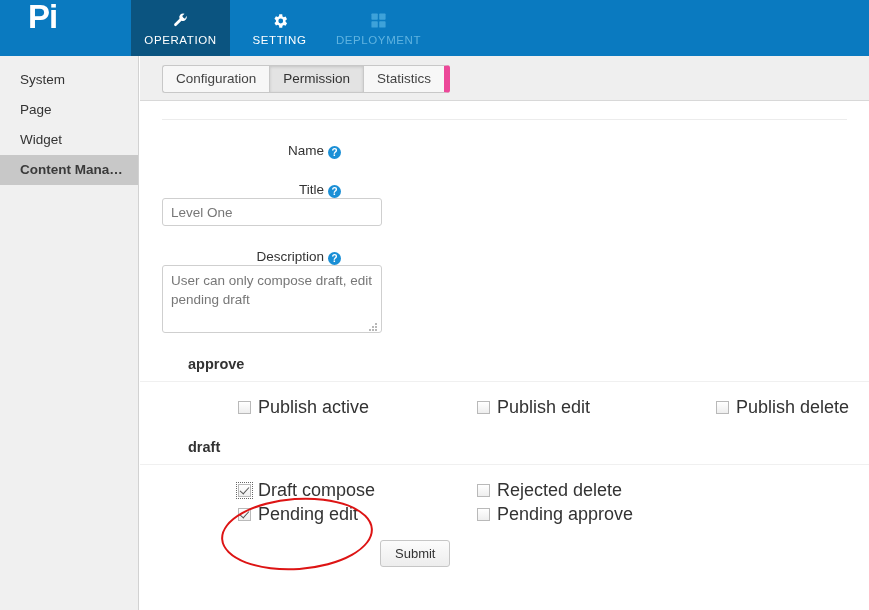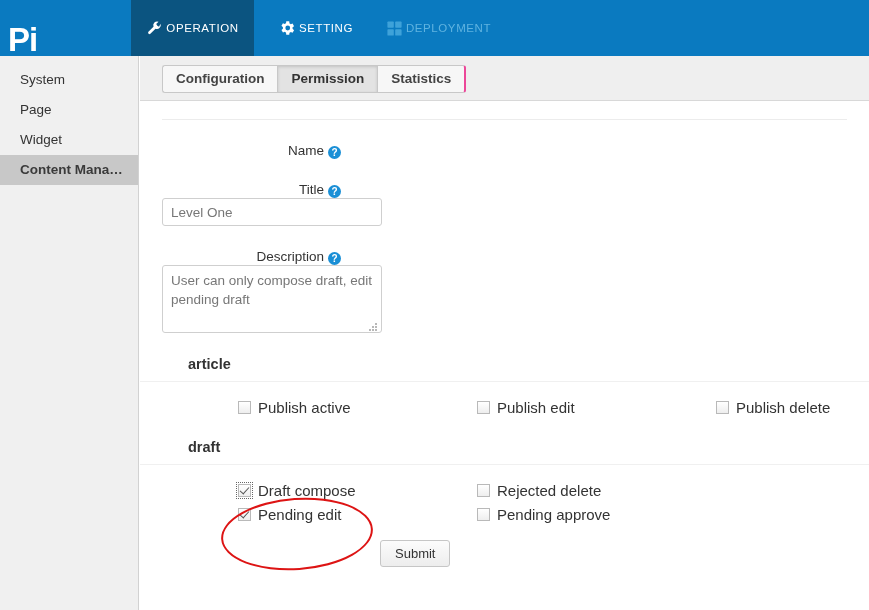--- a/index.html
+++ b/index.html
@@ -28,35 +28,35 @@
     left: 0; top: 0;
     width: 869px;
     height: 56px;
     background: #0a7ac0;
     display: flex;
     align-items: stretch;
   }
   .logo {
     width: 131px;
     display: flex;
-    align-items: flex-end;
-    padding-left: 8px;
+    align-items: flex-start;
+    padding-left: 28px;
     box-sizing: border-box;
   }
   .logo-text {
     color: #ffffff;
     font-size: 33px;
     font-weight: bold;
     letter-spacing: -1px;
     line-height: 1;
   }
   .navitem {
-    width: 123px;
-    display: flex;
-    flex-direction: row;
+    width: 99px;
+    display: flex;
+    flex-direction: column;
     align-items: center;
     justify-content: center;
     gap: 3px;
     box-sizing: border-box;
     cursor: pointer;
   }
   .navitem.active {
     background: #0b5480;
   }
   .navitem .nav-icon {
@@ -111,37 +111,36 @@
     box-sizing: border-box;
   }
   .tabbar {
     position: relative;
     height: 45px;
     background: #efefef;
     border-bottom: 1px solid #d8d8d8;
     box-sizing: border-box;
     padding: 9px 0 0 22px;
     display: flex;
-    font-weight: bold;
   }
   .tab {
     height: 28px;
     line-height: 26px;
     padding: 0 13px;
     background: #f7f7f7;
     border: 1px solid #c8c8c8;
     border-right: none;
     font-size: 13.5px;
     color: #444444;
     cursor: pointer;
     box-sizing: border-box;
   }
   .tab:first-child { border-radius: 3px 0 0 3px; }
   .tab:last-child {
-    border-right: 2px solid #ec4899;
+    border-right: 6px solid #ec4899;
     border-radius: 0 3px 3px 0;
     text-align: right;
   }
   .tab.active {
     background: #e3e3e3;
     box-shadow: inset 0 1px 3px rgba(0,0,0,0.14);
     color: #333333;
   }
 
   .page-title {
@@ -252,21 +251,21 @@
     display: flex;
     padding-top: 13px;
     padding-left: 50px;
   }
   .col { width: 239px; }
   .col:last-child { width: auto; }
   .cb-row {
     display: flex;
     align-items: center;
     height: 24px;
-    font-size: 15px;
+    font-size: 18px;
     color: #333333;
     cursor: pointer;
   }
   .cb {
     position: relative;
     width: 13px; height: 13px;
     border: 1px solid #b9b9b9;
     background: linear-gradient(#ffffff, #eeeeee);
     margin-right: 7px;
     box-sizing: border-box;
@@ -414,21 +413,21 @@
             <i style="left:3px;top:3px"></i>
             <i style="left:6px;top:3px"></i>
           <i style="left:0;top:6px"></i>
             <i style="left:3px;top:6px"></i>
             <i style="left:6px;top:6px"></i>
         </span>
       </div>
     </div>
 
     <div class="group">
-      <div class="group-title">article</div>
+      <div class="group-title">approve</div>
       <div class="group-rule"></div>
       <div class="grid">
         <div class="col">
           <div class="cb-row">
             <span class="cb"></span>
             <span>Publish active</span>
           </div>
         </div>
         <div class="col">
           <div class="cb-row">

